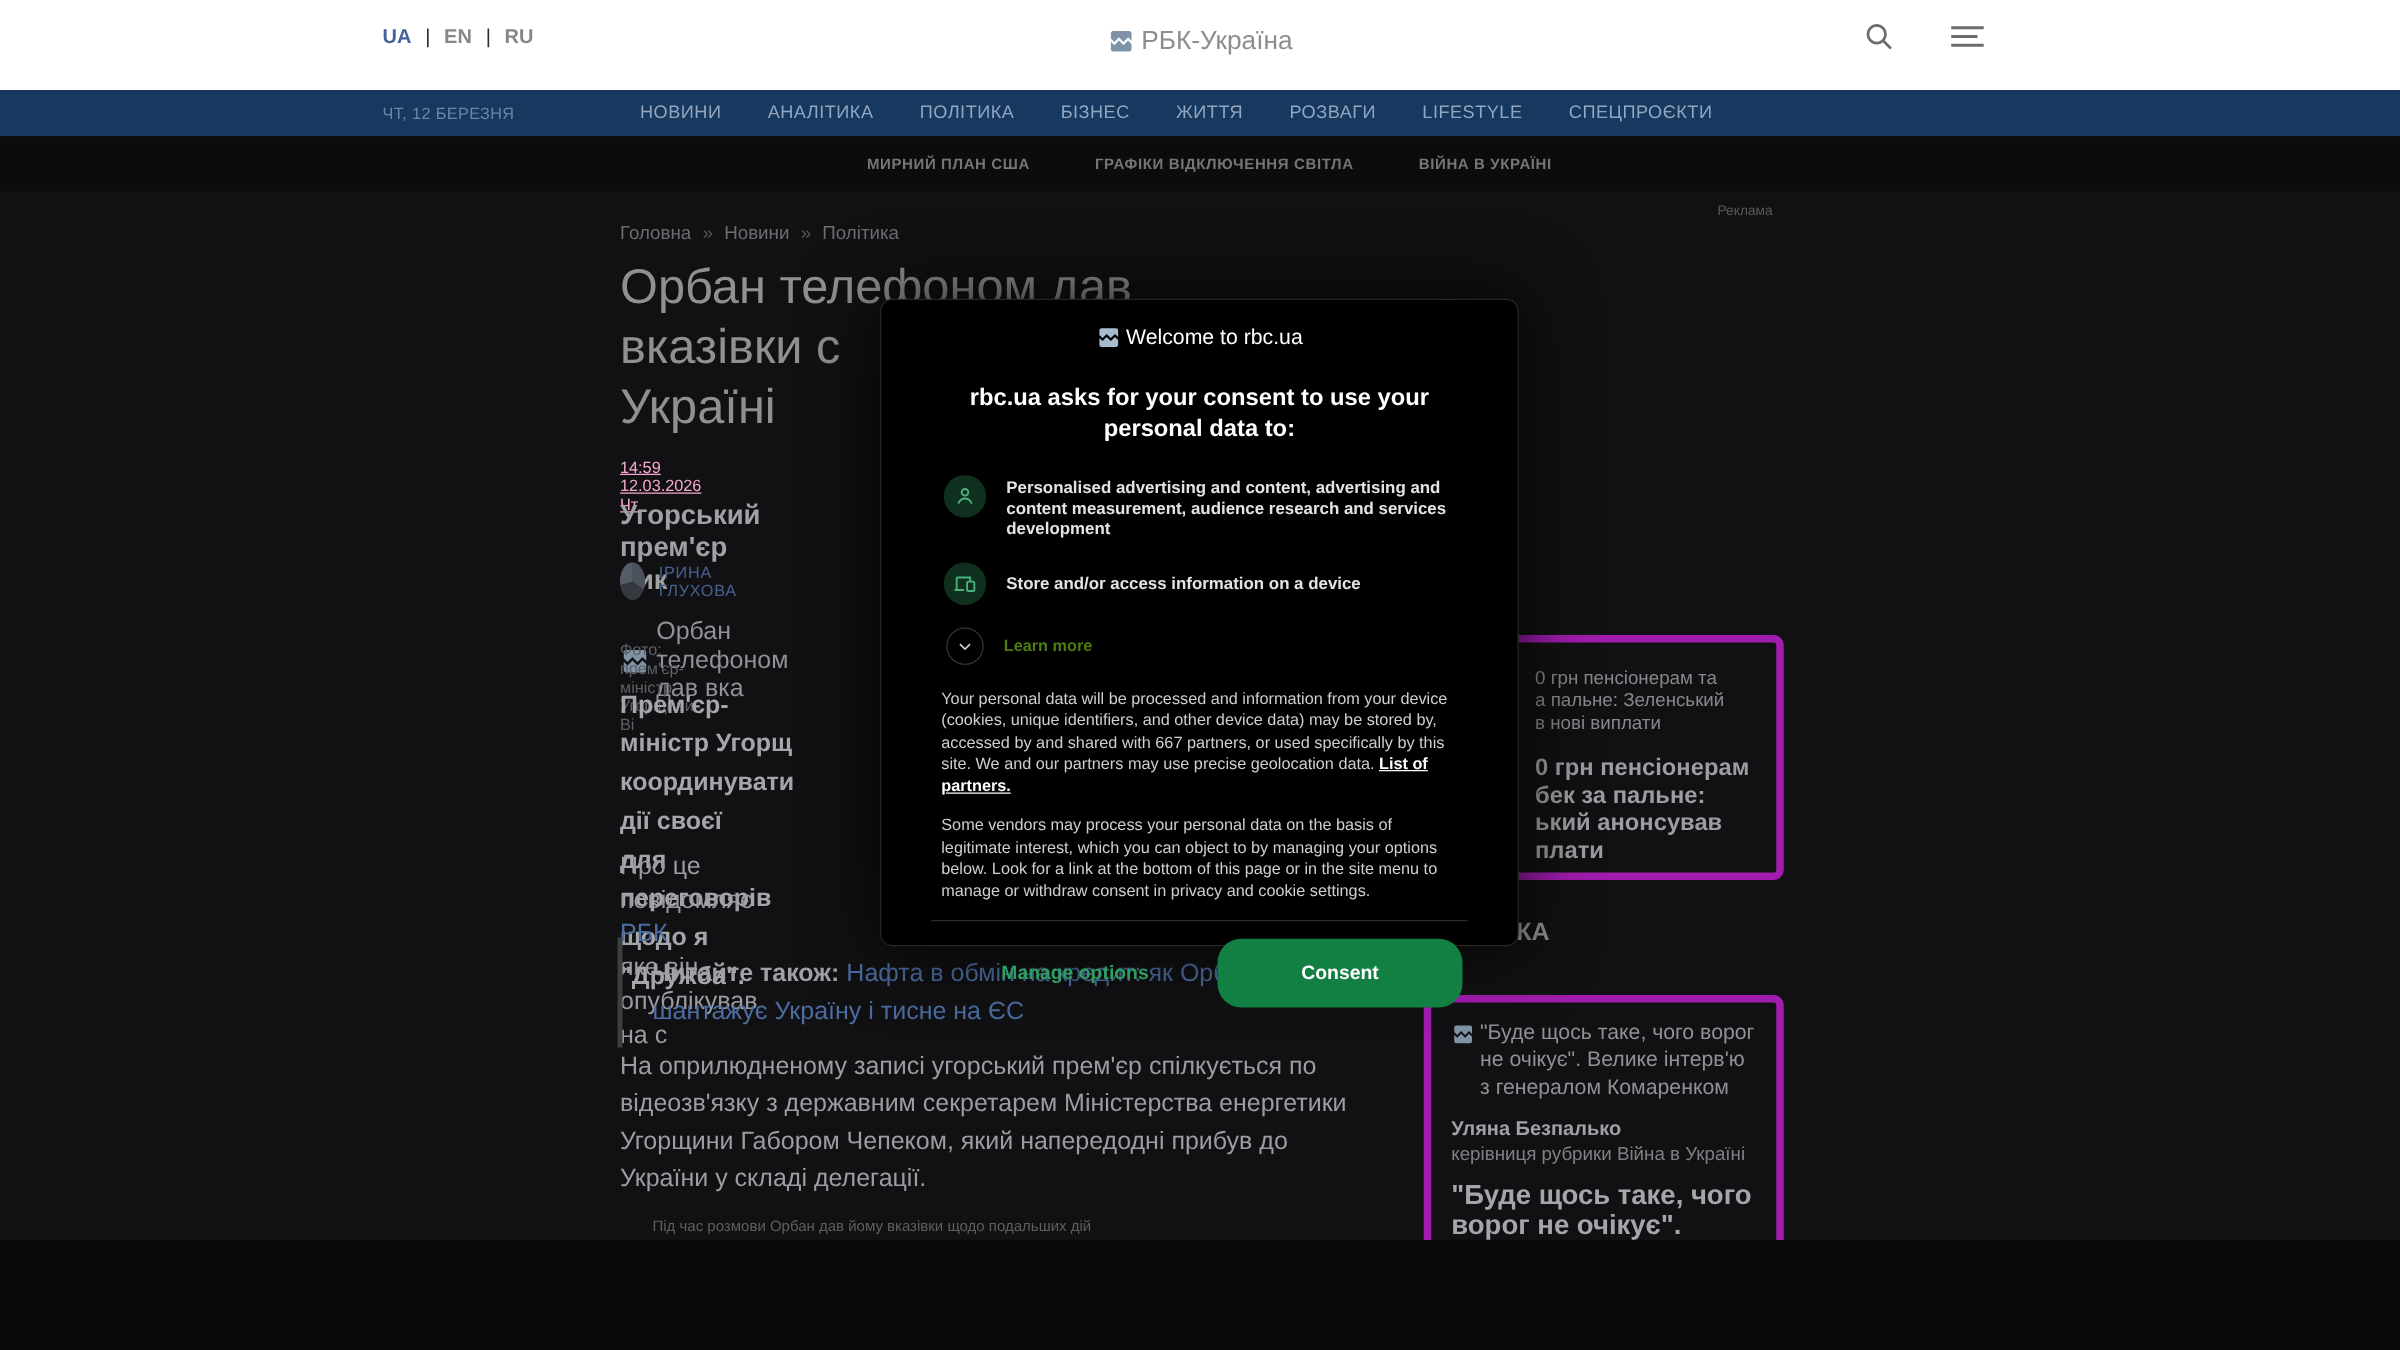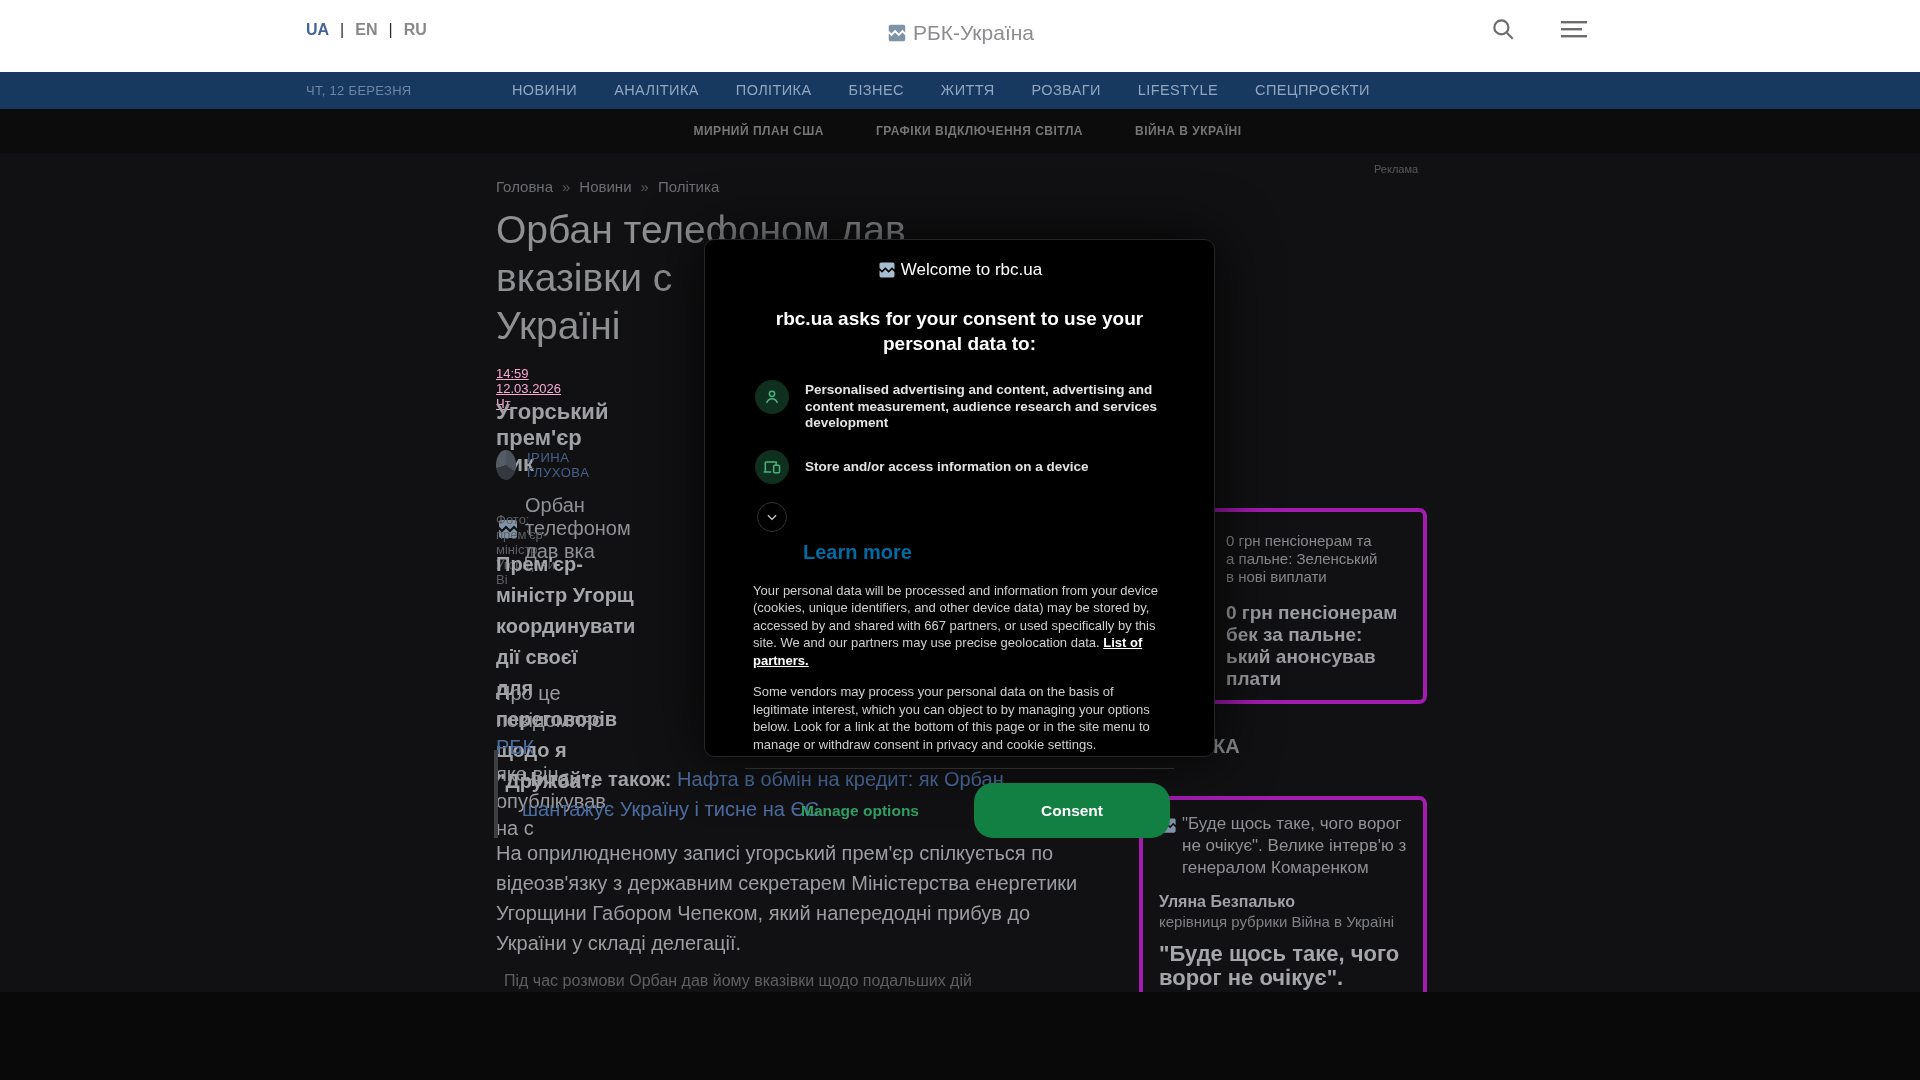--- a/index.html
+++ b/index.html
@@ -39,24 +39,24 @@
   .author-row { position:absolute; left:496px; top:450px; display:flex; align-items:center; gap:11px; }
   .avatar { width:30px; height:30px; border-radius:50%; background:conic-gradient(#4c525b 0 35%, #35393f 35% 70%, #565c66 70% 100%); }
   .author-name { font-size:13px; color:#46618e; letter-spacing:.6px; cursor:pointer; }
   .img-alt-row { position:absolute; left:496px; top:494px; display:flex; align-items:center; gap:5px; font-size:20px; color:#8f9194; }
   .img-caption { position:absolute; left:496px; top:512px; font-size:13px; color:#5e6063; }
   .lead { position:absolute; left:496px; top:549px; font-size:20px; font-weight:bold; line-height:31px; color:#a4a6a9; }
   .source { position:absolute; left:496px; top:680px; font-size:20px; line-height:27px; color:#9a9ca0; }
   a.inline-link { color:#4c6da1; text-decoration:none; cursor:pointer; }
   .quote { position:absolute; left:494px; top:750px; width:560px; border-left:4px solid #3c3e40; padding:14px 0 14px 24px; font-size:20px; line-height:30px; color:#9fa1a4; }
   .para { position:absolute; left:496px; top:838px; width:588px; font-size:20px; line-height:30px; color:#9b9da0; }
-  .fade-line { position:absolute; left:504px; top:966px; width:588px; font-size:16px; line-height:30px; color:#9b9da0; opacity:.55; }
-
-  
-  .card { position:absolute; border:4px solid #a21caf; border-radius:8px; background:transparent; cursor:pointer; }
+  .fade-line { position:absolute; left:522px; top:966px; width:588px; font-size:12px; line-height:30px; color:#9b9da0; opacity:.55; }
+
+  
+  .card { position:absolute; border:6px solid #a21caf; border-radius:8px; background:transparent; cursor:pointer; }
   .card1 { left:1139px; top:508px; width:288px; height:196px; }
   .c1-alt { position:absolute; left:83px; top:20px; font-size:15px; line-height:18px; color:#88898c; white-space:nowrap; }
   .c1-title { position:absolute; left:83px; top:90px; font-size:19px; font-weight:bold; line-height:22px; color:#9b9da0; white-space:nowrap; }
   .side-heading { position:absolute; left:1213px; top:735px; font-size:20px; font-weight:bold; color:#8d8f92; }
   .card2 { left:1139px; top:796px; width:288px; height:284px; padding:13px 16px; }
   .c2-alt { display:flex; gap:4px; align-items:flex-start; font-size:17px; line-height:22px; color:#8f9194; }
   .c2-author { margin-top:14px; font-size:16px; font-weight:bold; color:#9fa1a4; }
   .c2-role { margin-top:2px; font-size:15px; color:#7e8083; }
   .c2-title { margin-top:12px; font-size:22px; font-weight:bold; line-height:24px; color:#a4a6a9; }
 
@@ -66,21 +66,21 @@
   
   .modal { position:absolute; left:704px; top:239px; width:511px; height:518px; background:#000; border:1px solid #262626; border-radius:10px; z-index:10; box-shadow:0 0 60px rgba(0,0,0,.85); color:#fff; }
   .m-welcome { margin-top:20px; display:flex; justify-content:center; align-items:center; gap:4px; font-size:17px; color:#fff; }
   .m-heading { margin:26px 58px 0; text-align:center; font-size:19px; font-weight:bold; line-height:25px; color:#fff; }
   .m-purposes { margin:24px 0 0 50px; }
   .m-row { display:flex; gap:16px; align-items:flex-start; margin-bottom:18px; }
   .m-circle { width:34px; height:34px; border-radius:50%; background:#10301f; display:flex; align-items:center; justify-content:center; flex:0 0 34px; }
   .m-circle.hollow { background:transparent; border:1px solid #333; width:30px; height:30px; flex:0 0 30px; margin-left:2px; }
   .m-row-text { font-size:13.5px; line-height:16.5px; font-weight:600; color:#e3e3e3; width:360px; padding-top:2px; }
   .m-row-text.single { padding-top:9px; }
-  .m-learn-label { font-size:20px; font-weight:600; color:#0369a1; padding-top:7px; cursor:pointer;margin-top:32px; }
+  .m-learn-label { font-size:13px; font-weight:600; color:#4d7c0f; padding-top:7px; cursor:pointer; }
   .m-p { margin:14px 48px 0; font-size:13px; line-height:17.5px; color:#cfcfcf; }
   .m-p a { color:#fff; font-weight:600; text-decoration:underline; cursor:pointer; }
   .m-divider { margin:15px 40px 0; border-top:1px solid #2c2c2c; }
   .m-buttons { margin:14px 44px 0; display:flex; align-items:center; justify-content:space-between; }
   .m-manage { margin-left:52px; font-size:15.5px; font-weight:600; color:#2f9e63; cursor:pointer; }
   .m-consent { width:196px; height:55px; border:none; border-radius:19px; background:#138043; color:#fff; font-size:15.5px; font-weight:bold; font-family:"Liberation Sans", sans-serif; cursor:pointer; }
 
   svg { display:block; }
 </style>
 </head>

